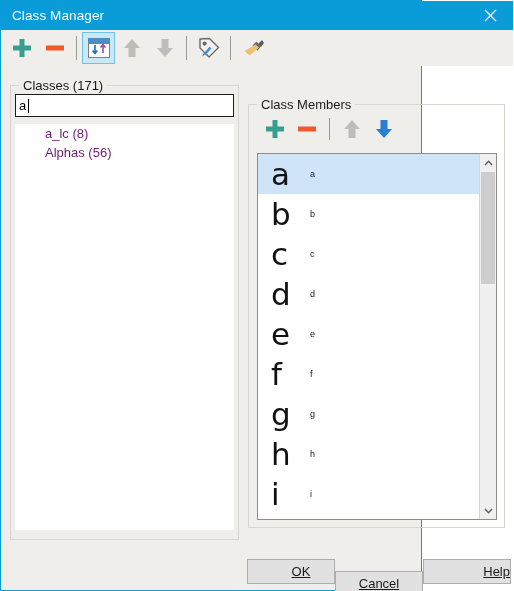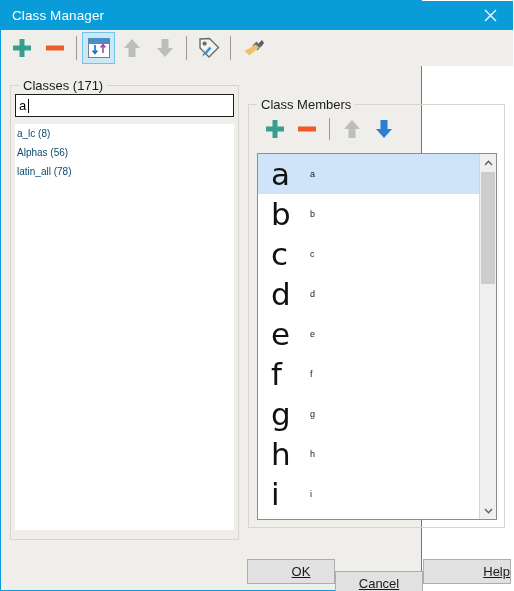--- a/index.html
+++ b/index.html
@@ -102,23 +102,23 @@
   .classes-list {
     position: absolute;
     left: 4px; top: 38px;
     width: 219px; height: 406px;
     background: #ffffff;
     overflow: hidden;
   }
   .class-row {
     height: 19px;
     line-height: 19px;
-    padding-left: 2px;
-    font-size: 10px;
-    color: #0c4a6e;
+    padding-left: 30px;
+    font-size: 13px;
+    color: #701a75;
     white-space: nowrap;
   }
   .class-row.selected { background: #b2c3d6; }
 
   
   #info-group { left: 247px; top: 36px; width: 257px; height: 53px; }
   .info-row {
     position: absolute;
     font-size: 13px;
     color: #1a1a1a;
@@ -299,21 +299,20 @@
 
   <div class="groupbox" id="classes-group">
     <span class="gb-title">Classes (171)</span>
 
     <input class="filter-input" type="text" value="a" style="">
     <span class="caret"></span>
 
     <div class="classes-list">
       <div class="class-row">a_lc (8)</div>
       <div class="class-row">Alphas (56)</div>
-      <div class="class-row">latin_all (78)</div>
     </div>
   </div>
 
 
   <div class="groupbox" id="members-group">
     <span class="gb-title">Class Members</span>
 
     <div class="mem-toolbar">
       <div class="mem-btn">
         <svg width="22" height="22" viewBox="0 0 22 22">

